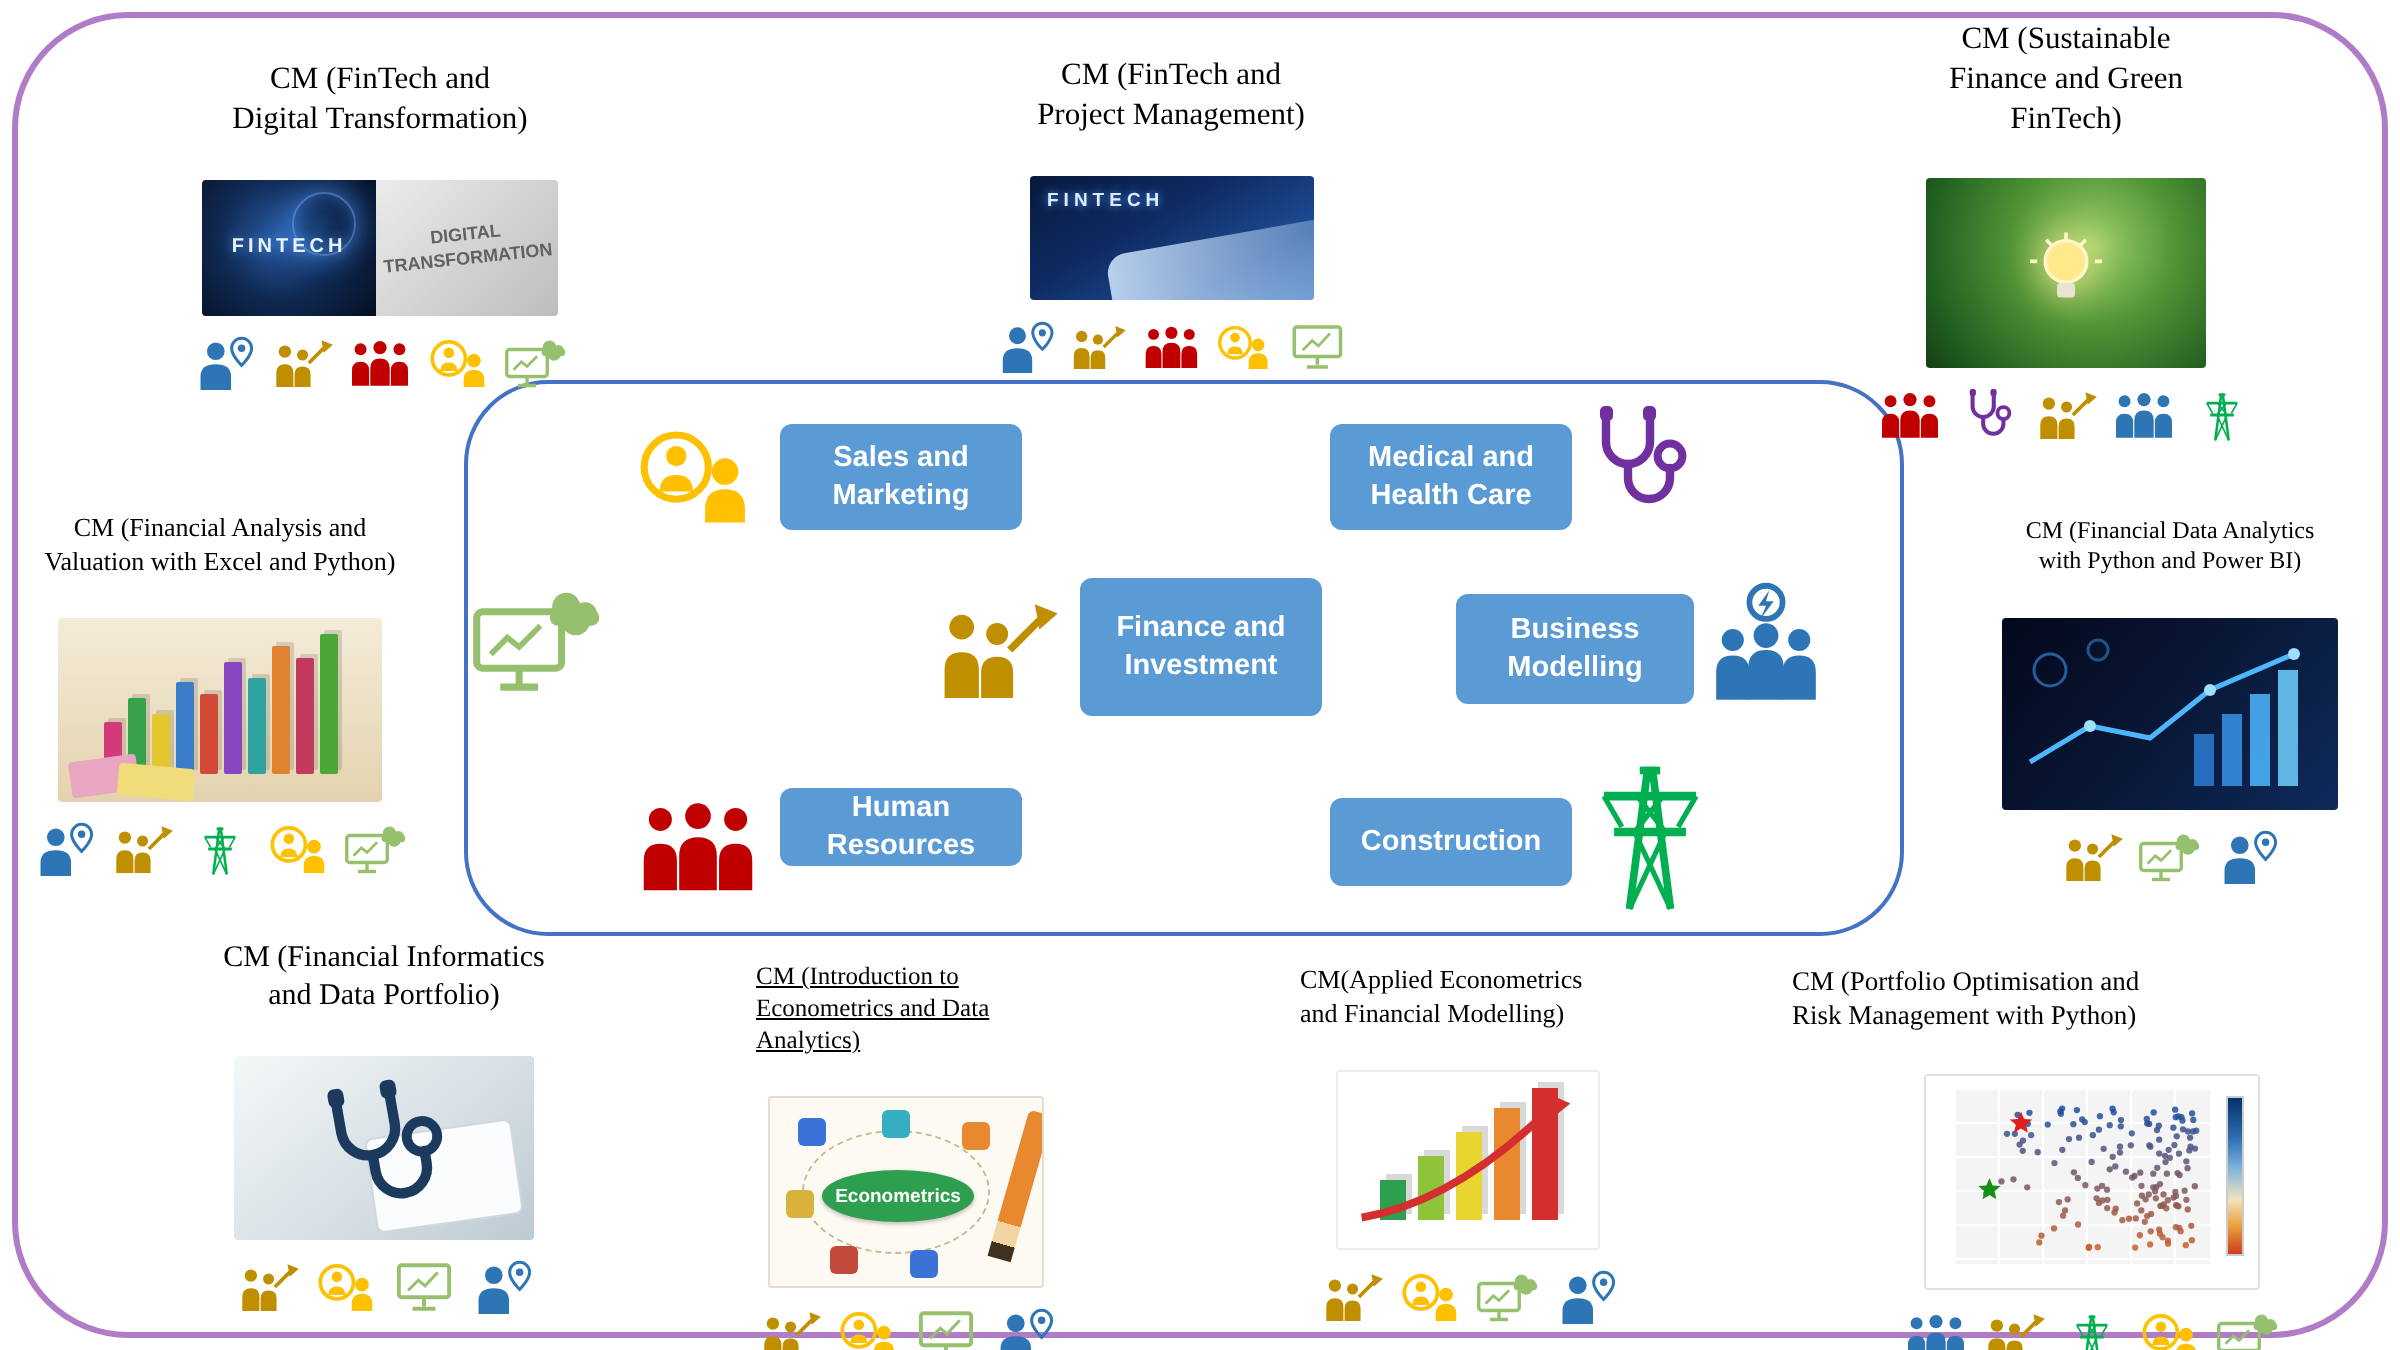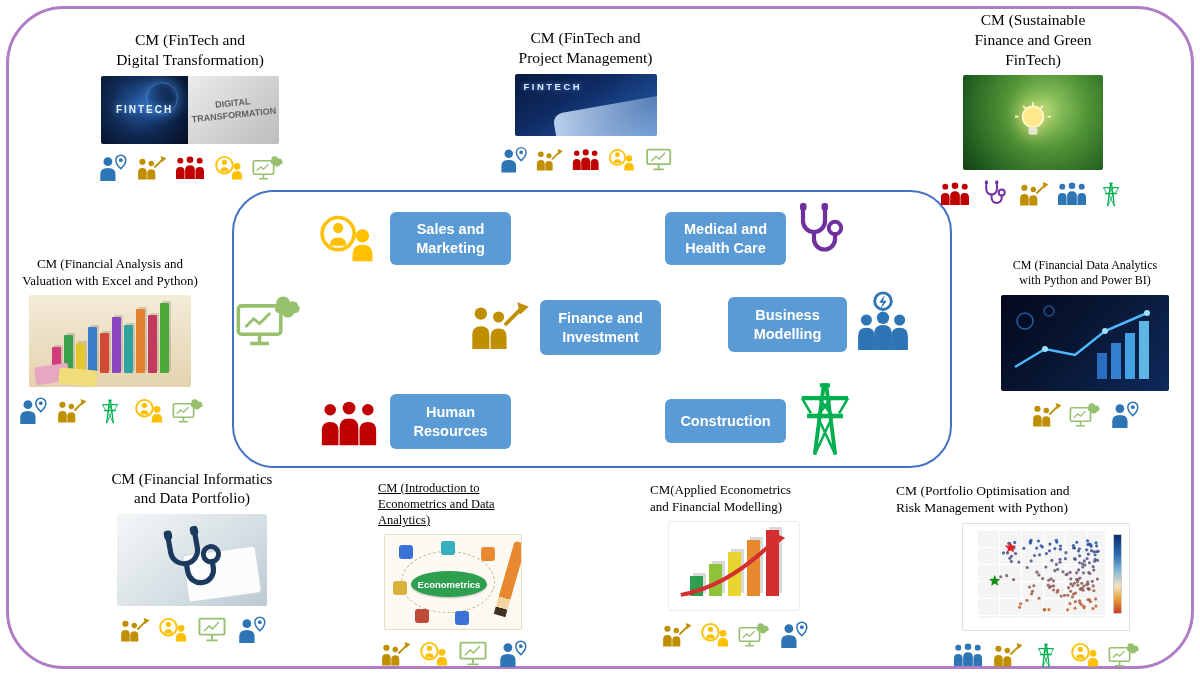--- a/index.html
+++ b/index.html
@@ -10,23 +10,23 @@
   
   .center-box{position:absolute;left:232px;top:190px;width:716px;height:274px;
               border:2px solid #4472c4;border-radius:42px;background:#fff;}
   .pill{position:absolute;background:#5b9bd5;color:#fff;border-radius:6px;
         font-family:"Liberation Sans",sans-serif;font-weight:bold;font-size:14.5px;line-height:1.3;
         display:flex;align-items:center;justify-content:center;text-align:center;
         white-space:pre-line;padding:4px 6px;box-sizing:border-box;}
   .p-sales{left:390px;top:212px;width:121px;height:53px;}
   .p-medical{left:665px;top:212px;width:121px;height:53px;}
   .p-it{left:305px;top:296px;width:121px;height:55px;}
-  .p-finance{left:540px;top:300px;width:121px;height:55px;}
+  .p-finance{left:540px;top:289px;width:121px;height:69px;}
   .p-business{left:728px;top:297px;width:119px;height:55px;}
-  .p-hr{left:390px;top:394px;width:121px;height:55px;}
+  .p-hr{left:390px;top:394px;width:121px;height:39px;}
   .p-construction{left:665px;top:399px;width:121px;height:44px;}
 
   .sec-icon{position:absolute;display:flex;align-items:center;justify-content:center;}
   .sec-icon svg{width:100%;height:100%;}
   .si-sales{left:316px;top:213px;width:62px;height:50px;color:#ffc000;}
   .si-medical{left:793px;top:199px;width:52px;height:62px;color:#7030a0;}
   .si-it{left:236px;top:291px;width:66px;height:58px;color:#96c06e;}
   .si-finance{left:466px;top:301px;width:64px;height:48px;color:#bf8f00;}
   .si-business{left:852px;top:288px;width:62px;height:64px;color:#2e75b6;}
   .si-hr{left:318px;top:398px;width:62px;height:50px;color:#c00000;}
@@ -39,21 +39,21 @@
   #m0{left:88px;top:30px;width:204px;}   #m0 .m-title{font-size:15.5px;}
   #m1{left:498px;top:28px;width:175px;}  #m1 .m-title{font-size:15.5px;}
   #m2{left:938px;top:10px;width:190px;}  #m2 .m-title{font-size:15.5px;}
   #m3{left:6px;top:256px;width:208px;}   #m3 .m-title{font-size:13px;}
   #m4{left:978px;top:258px;width:214px;} #m4 .m-title{font-size:12px;}
   #m5{left:88px;top:470px;width:208px;}  #m5 .m-title{font-size:15px;}
   #m6{left:378px;top:480px;width:150px;text-decoration:underline;} #m6 .m-title{font-size:12.5px;}
   #m7{left:650px;top:482px;width:168px;} #m7 .m-title{font-size:13px;}
   #m8{left:896px;top:482px;width:300px;} #m8 .m-title{font-size:13.5px;}
 
-  .m-img{position:relative;margin:6px auto 0;overflow:hidden;border-radius:2px;}
+  .m-img{position:relative;margin:20px auto 0;overflow:hidden;border-radius:2px;}
   .icon-strip{display:flex;justify-content:center;align-items:flex-end;gap:7px;margin-top:7px;height:30px;}
   .strip-icon{width:32px;height:27px;display:inline-flex;}
   .strip-icon svg{width:100%;height:100%;}
 
   
   .img-split{display:flex;width:178px;height:68px;}
   .fd-left{flex:1.1;position:relative;display:flex;align-items:center;justify-content:center;
            background:radial-gradient(circle at 45% 42%,#2a5ea8 0%,#102a54 48%,#050e20 100%);}
   .fd-left .label{color:#e8f2ff;font:bold 10px "Liberation Sans",sans-serif;letter-spacing:2px;
                   text-shadow:0 0 6px #4d8fe0;z-index:1;}

